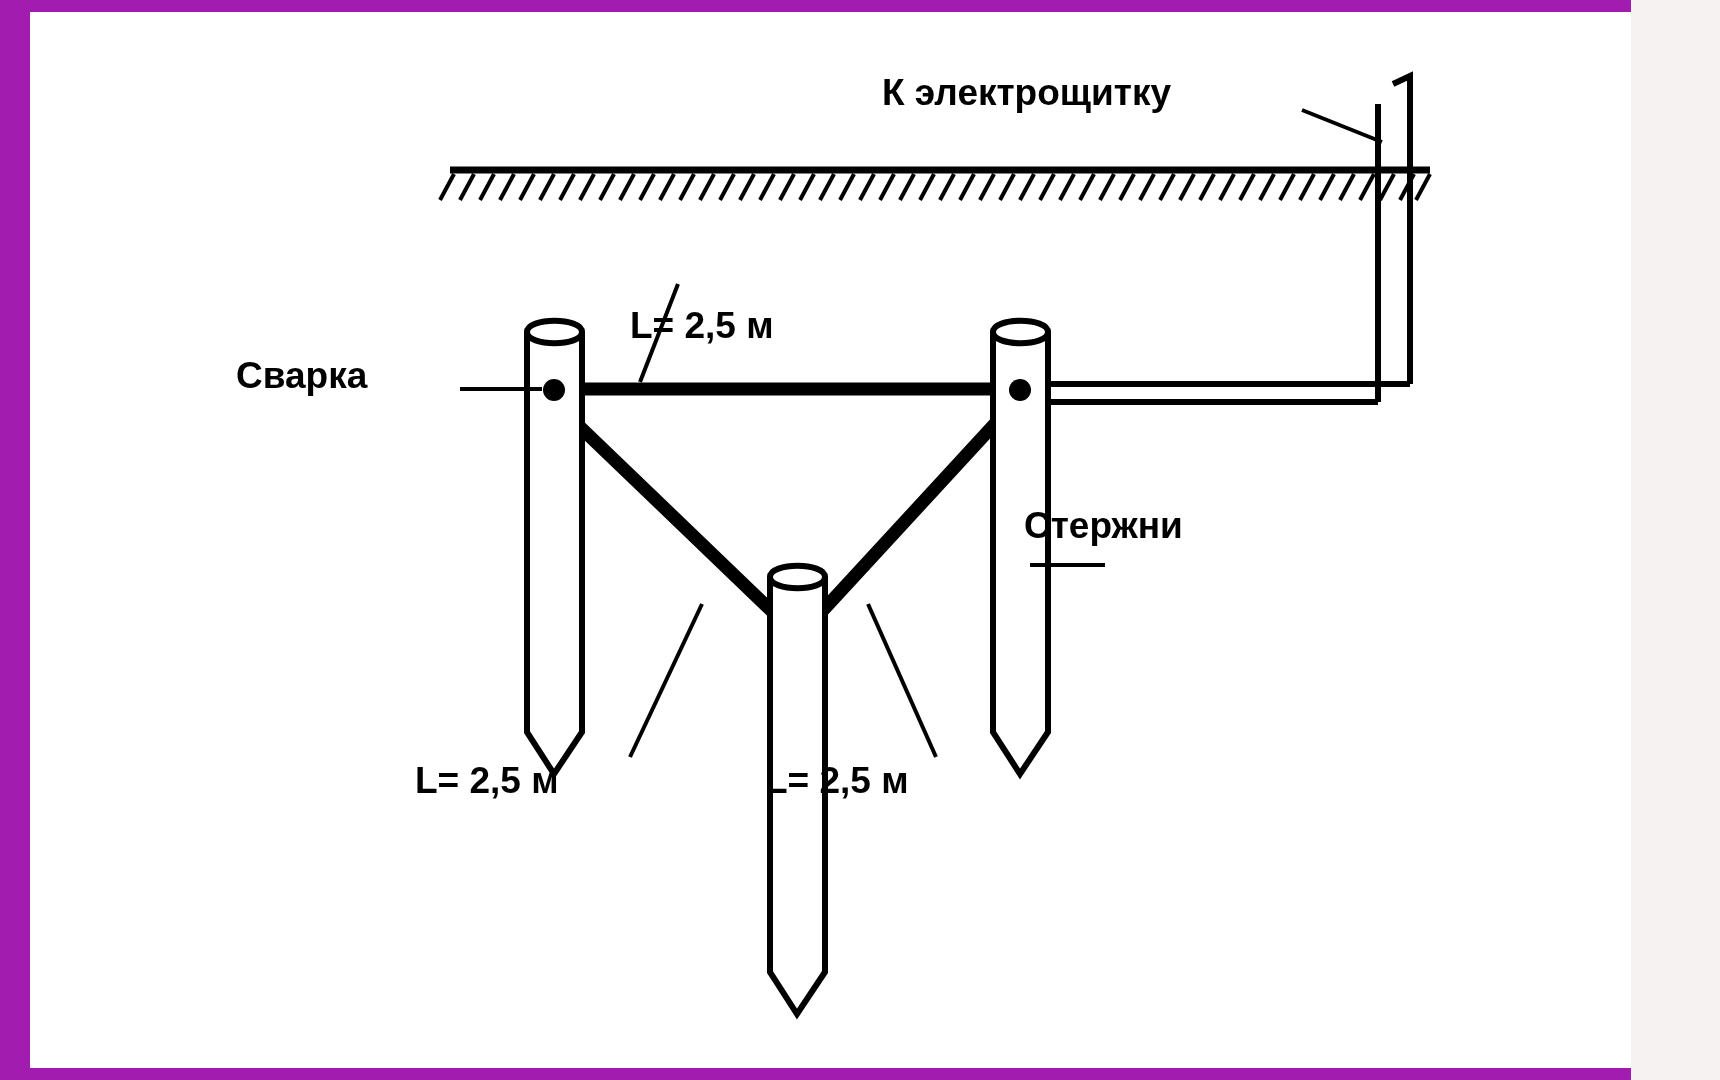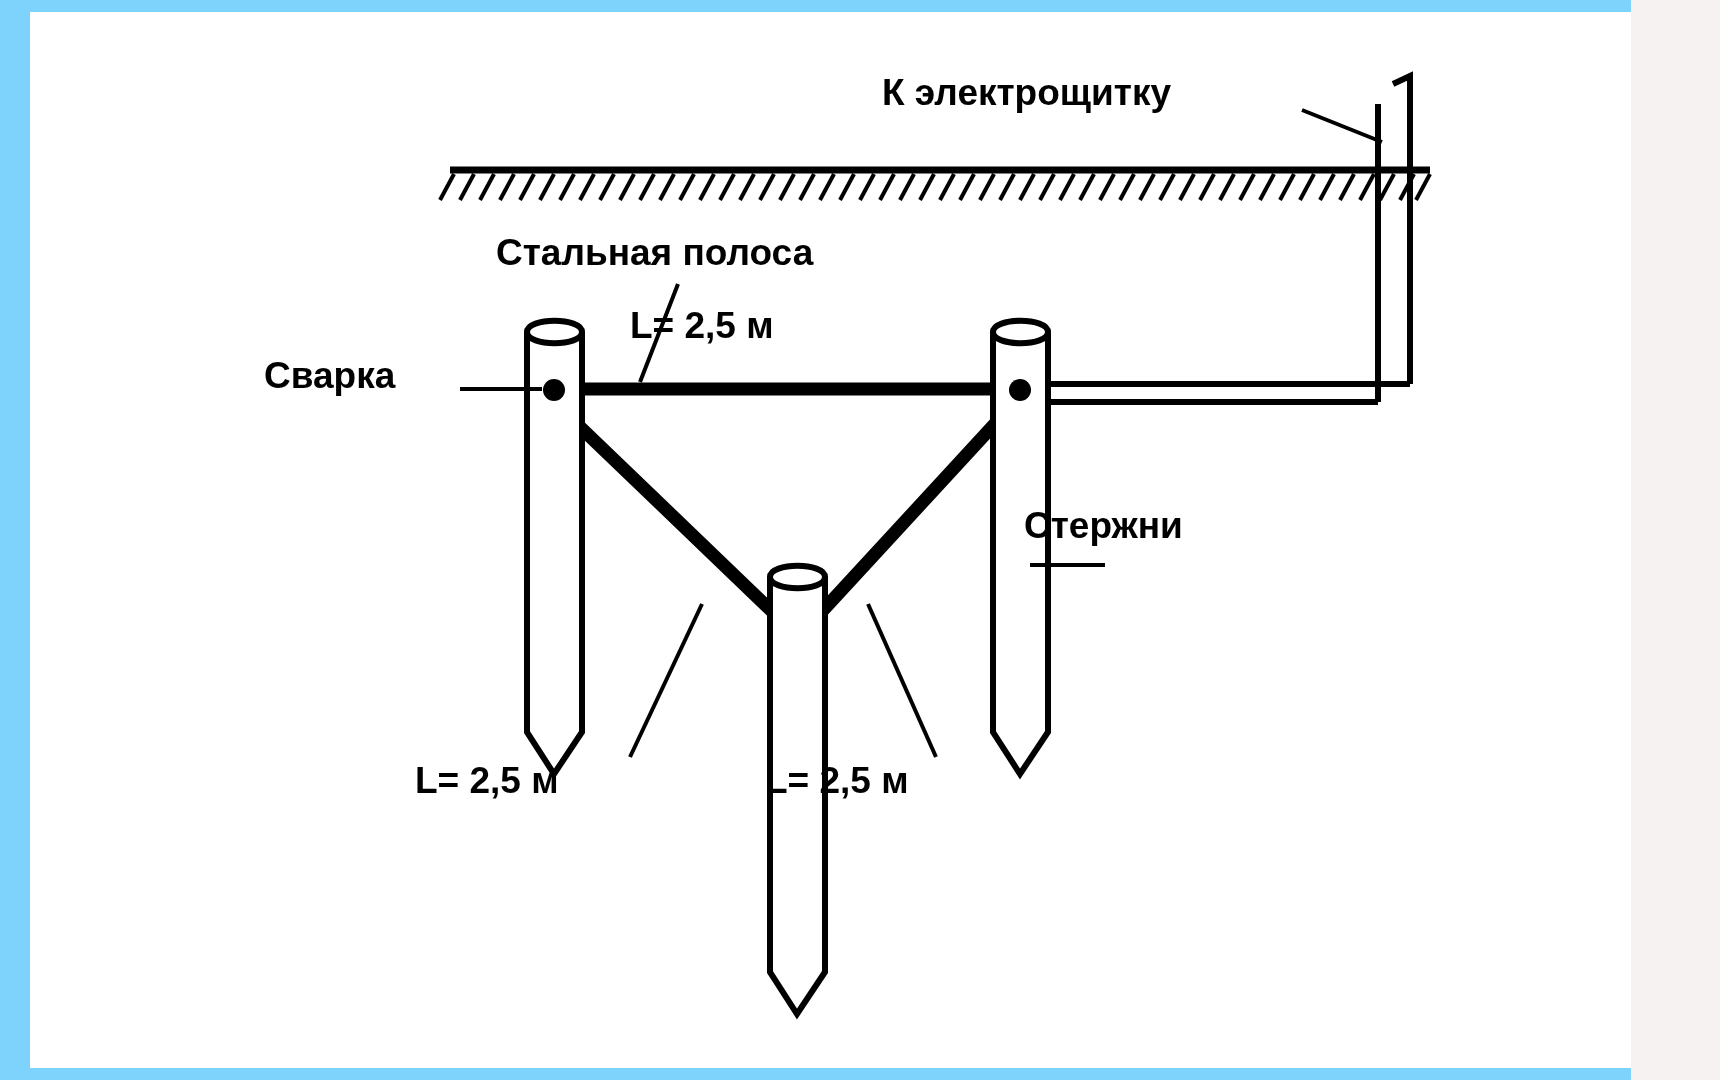--- a/index.html
+++ b/index.html
@@ -8,21 +8,21 @@
     padding: 0;
     background: #f7f2f2;
     width: 1720px;
     height: 1080px;
     font-family: "Liberation Sans", sans-serif;
   }
   #page {
     position: relative;
     width: 1631px;
     height: 1080px;
-    background: #7dd3fc;
+    background: #a21caf;
     overflow: hidden;
   }
   #canvas-frame {
     position: absolute;
     left: 30px;
     top: 12px;
     width: 1660px;
     height: 1056px;
     background: #ffffff;
   }
@@ -37,21 +37,21 @@
     position: absolute;
     color: #000000;
     font-family: "Liberation Sans", sans-serif;
     font-weight: bold;
     white-space: nowrap;
     line-height: 1;
   }
   #label-panel      { left: 852px; top: 62px;  font-size: 37px; }
   #label-strip      { left: 466px; top: 222px; font-size: 37px; }
   #label-len-top    { left: 600px; top: 295px; font-size: 37px; }
-  #label-weld       { left: 206px; top: 345px; font-size: 37px; margin-left: 28px; }
+  #label-weld       { left: 206px; top: 345px; font-size: 37px; }
   #label-rods       { left: 985px; top: 495px; font-size: 37px; margin-left: 9px; }
   #label-len-left   { left: 385px; top: 750px; font-size: 37px; }
   #label-len-right  { left: 735px; top: 750px; font-size: 37px; }
 </style>
 </head>
 <body>
 
 <div id="page">
   <div id="canvas-frame">
 
@@ -167,21 +167,20 @@
         <line x1="648" y1="272" x2="610" y2="370"></line>
         <line x1="430" y1="377" x2="512" y2="377"></line>
         <line x1="1000" y1="553" x2="1075" y2="553"></line>
         <line x1="600" y1="745" x2="672" y2="592"></line>
         <line x1="906" y1="745" x2="838" y2="592"></line>
       </g>
 
     </svg>
 
     <div class="dlabel" id="label-panel">К электрощитку</div>
-    <div class="dlabel" id="label-strip">Стальная полоса</div>
     <div class="dlabel" id="label-len-top">L= 2,5 м</div>
     <div class="dlabel" id="label-weld">Сварка</div>
     <div class="dlabel" id="label-rods">Стержни</div>
     <div class="dlabel" id="label-len-left">L= 2,5 м</div>
     <div class="dlabel" id="label-len-right">L= 2,5 м</div>
 
   </div>
 </div>
 
 </body></html>

